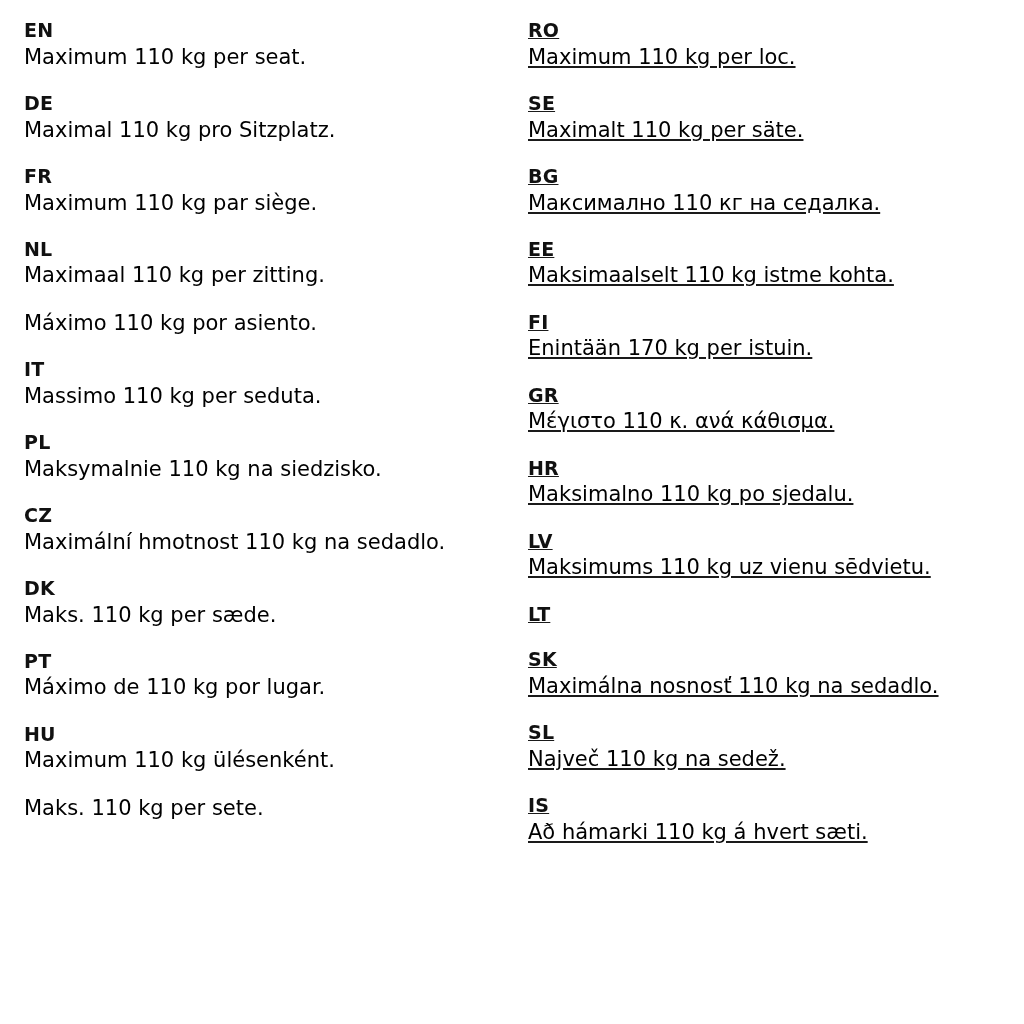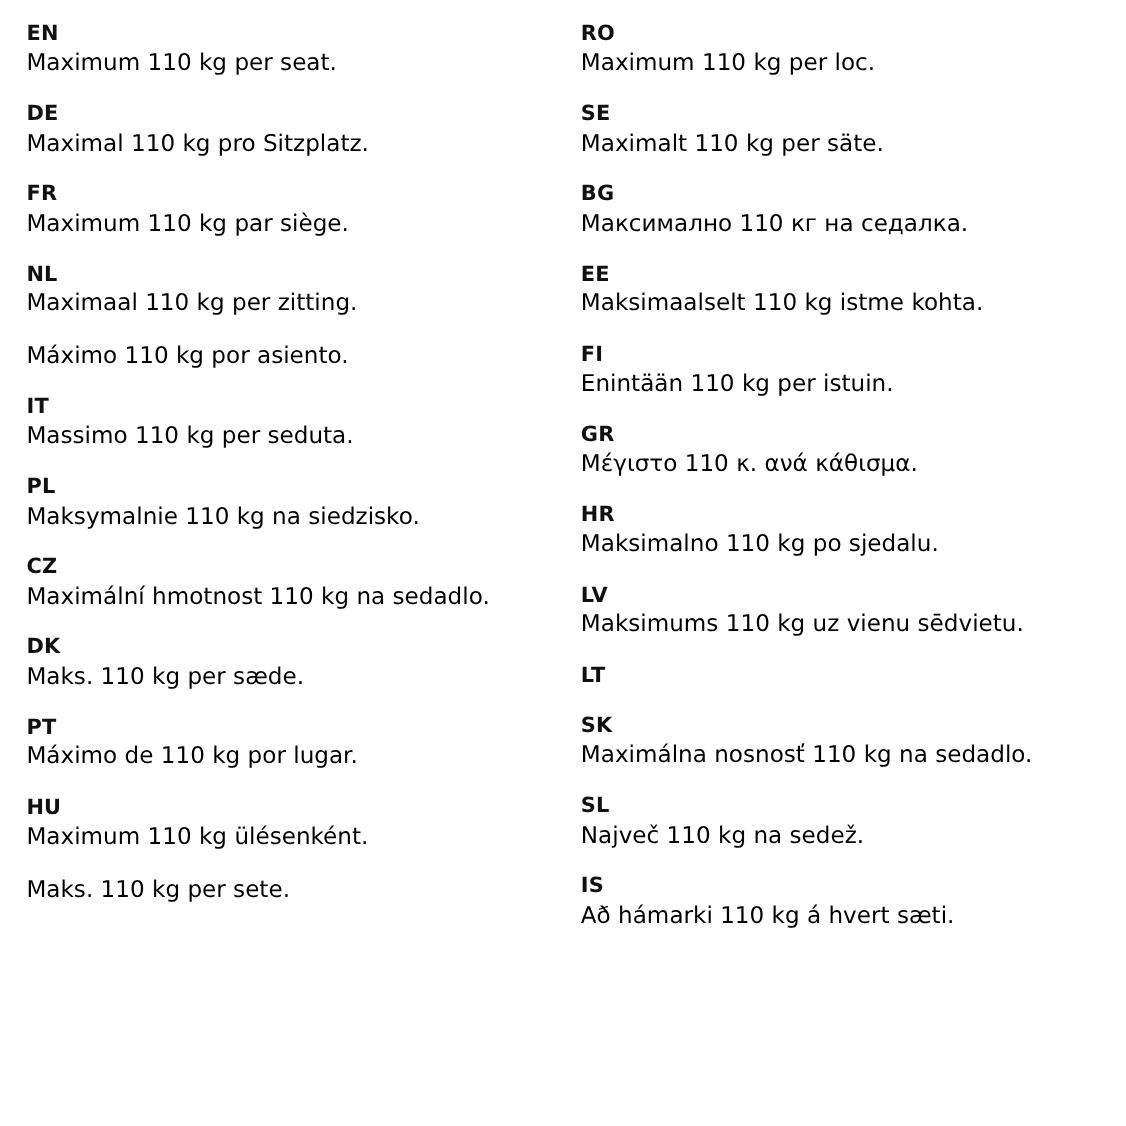--- a/index.html
+++ b/index.html
@@ -27,20 +27,21 @@
     box-sizing: border-box;
     width: 50%;
     display: flex;
     flex-direction: column;
   }
   .column.left {
     padding-right: 24px;
   }
   .column.right {
     padding-left: 16px;
+    text-decoration: underline;
   }
   .entry {
     margin-bottom: 20px;
   }
   .entry:last-child {
     margin-bottom: 0;
   }
   .lang-code {
     font-weight: bold;
     font-size: 19px;
@@ -122,21 +123,21 @@
     <div class="entry">
       <div class="lang-code">BG</div>
       <div class="lang-text">Максимално 110 кг на седалка.</div>
     </div>
     <div class="entry">
       <div class="lang-code">EE</div>
       <div class="lang-text">Maksimaalselt 110 kg istme kohta.</div>
     </div>
     <div class="entry">
       <div class="lang-code">FI</div>
-      <div class="lang-text">Enintään 110 kg per istuin.</div>
+      <div class="lang-text">Enintään 170 kg per istuin.</div>
     </div>
     <div class="entry">
       <div class="lang-code">GR</div>
       <div class="lang-text">Μέγιστο 110 κ. ανά κάθισμα.</div>
     </div>
     <div class="entry">
       <div class="lang-code">HR</div>
       <div class="lang-text">Maksimalno 110 kg po sjedalu.</div>
     </div>
     <div class="entry">

